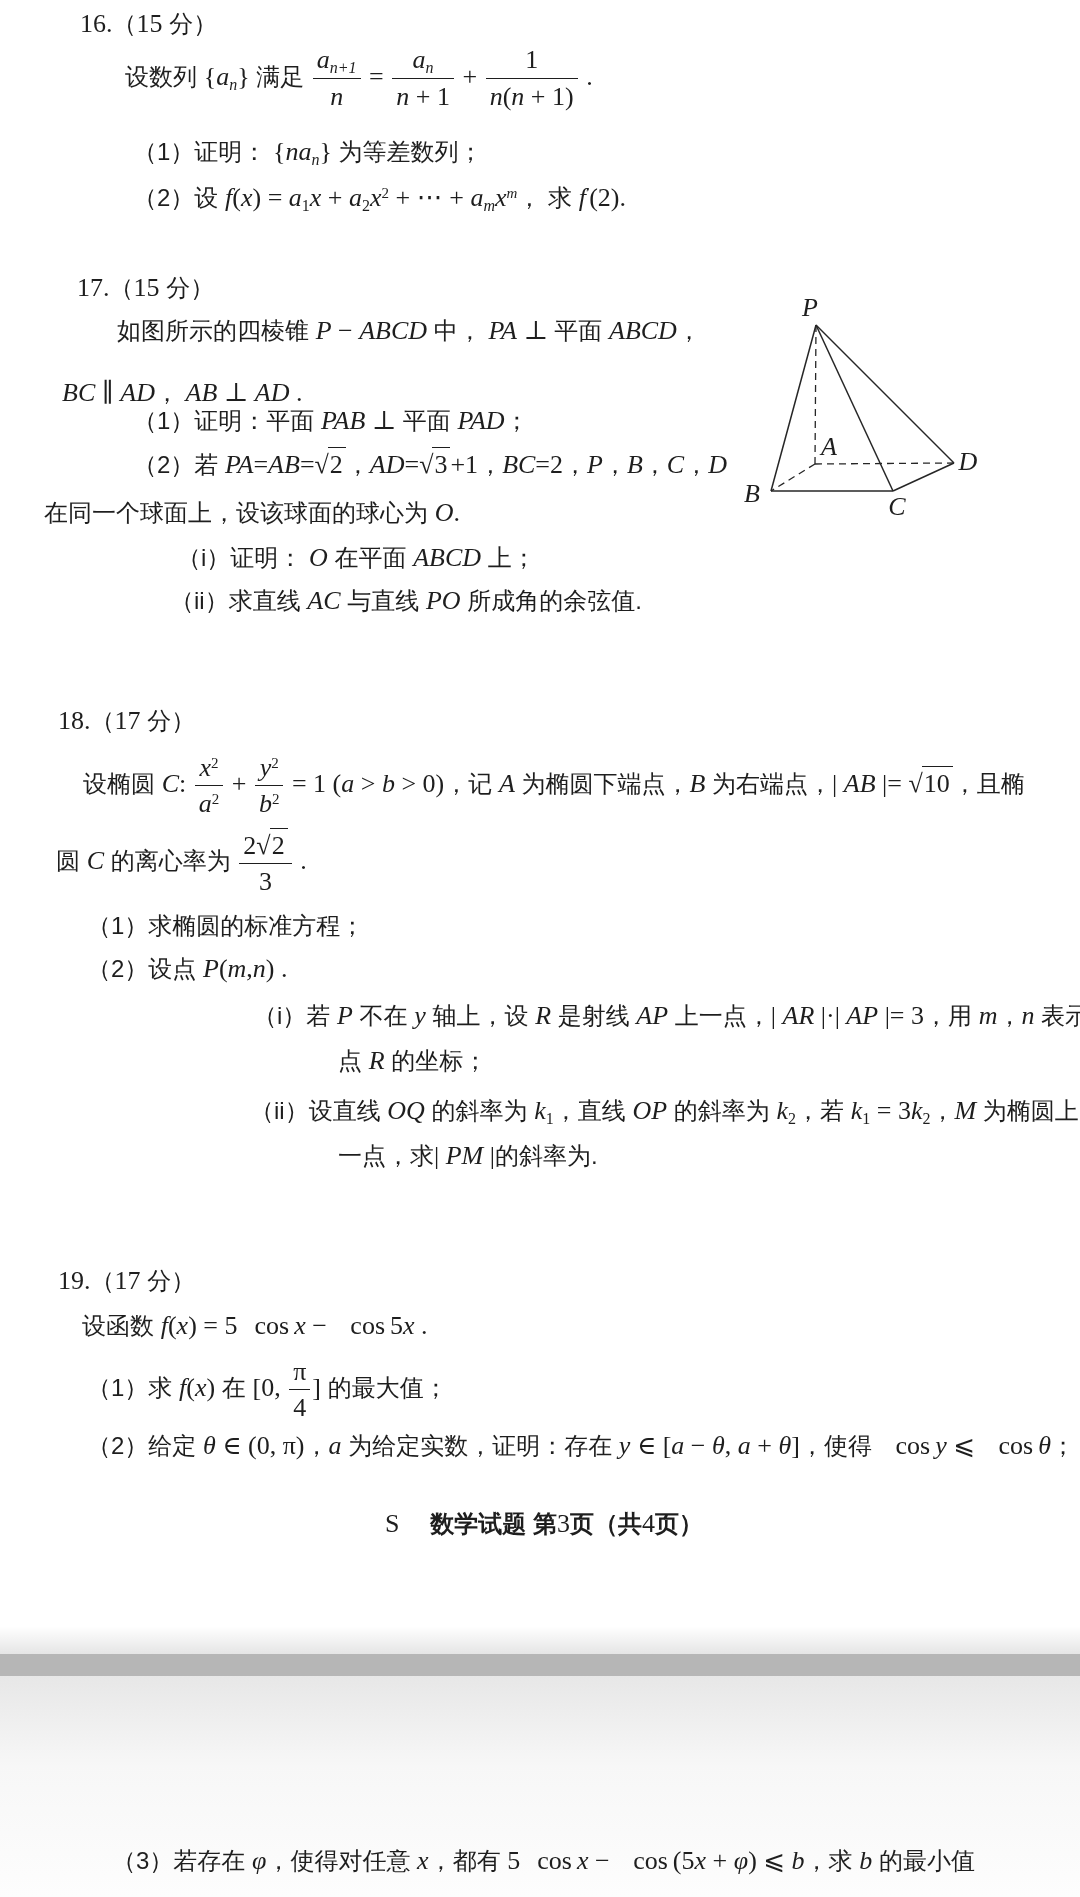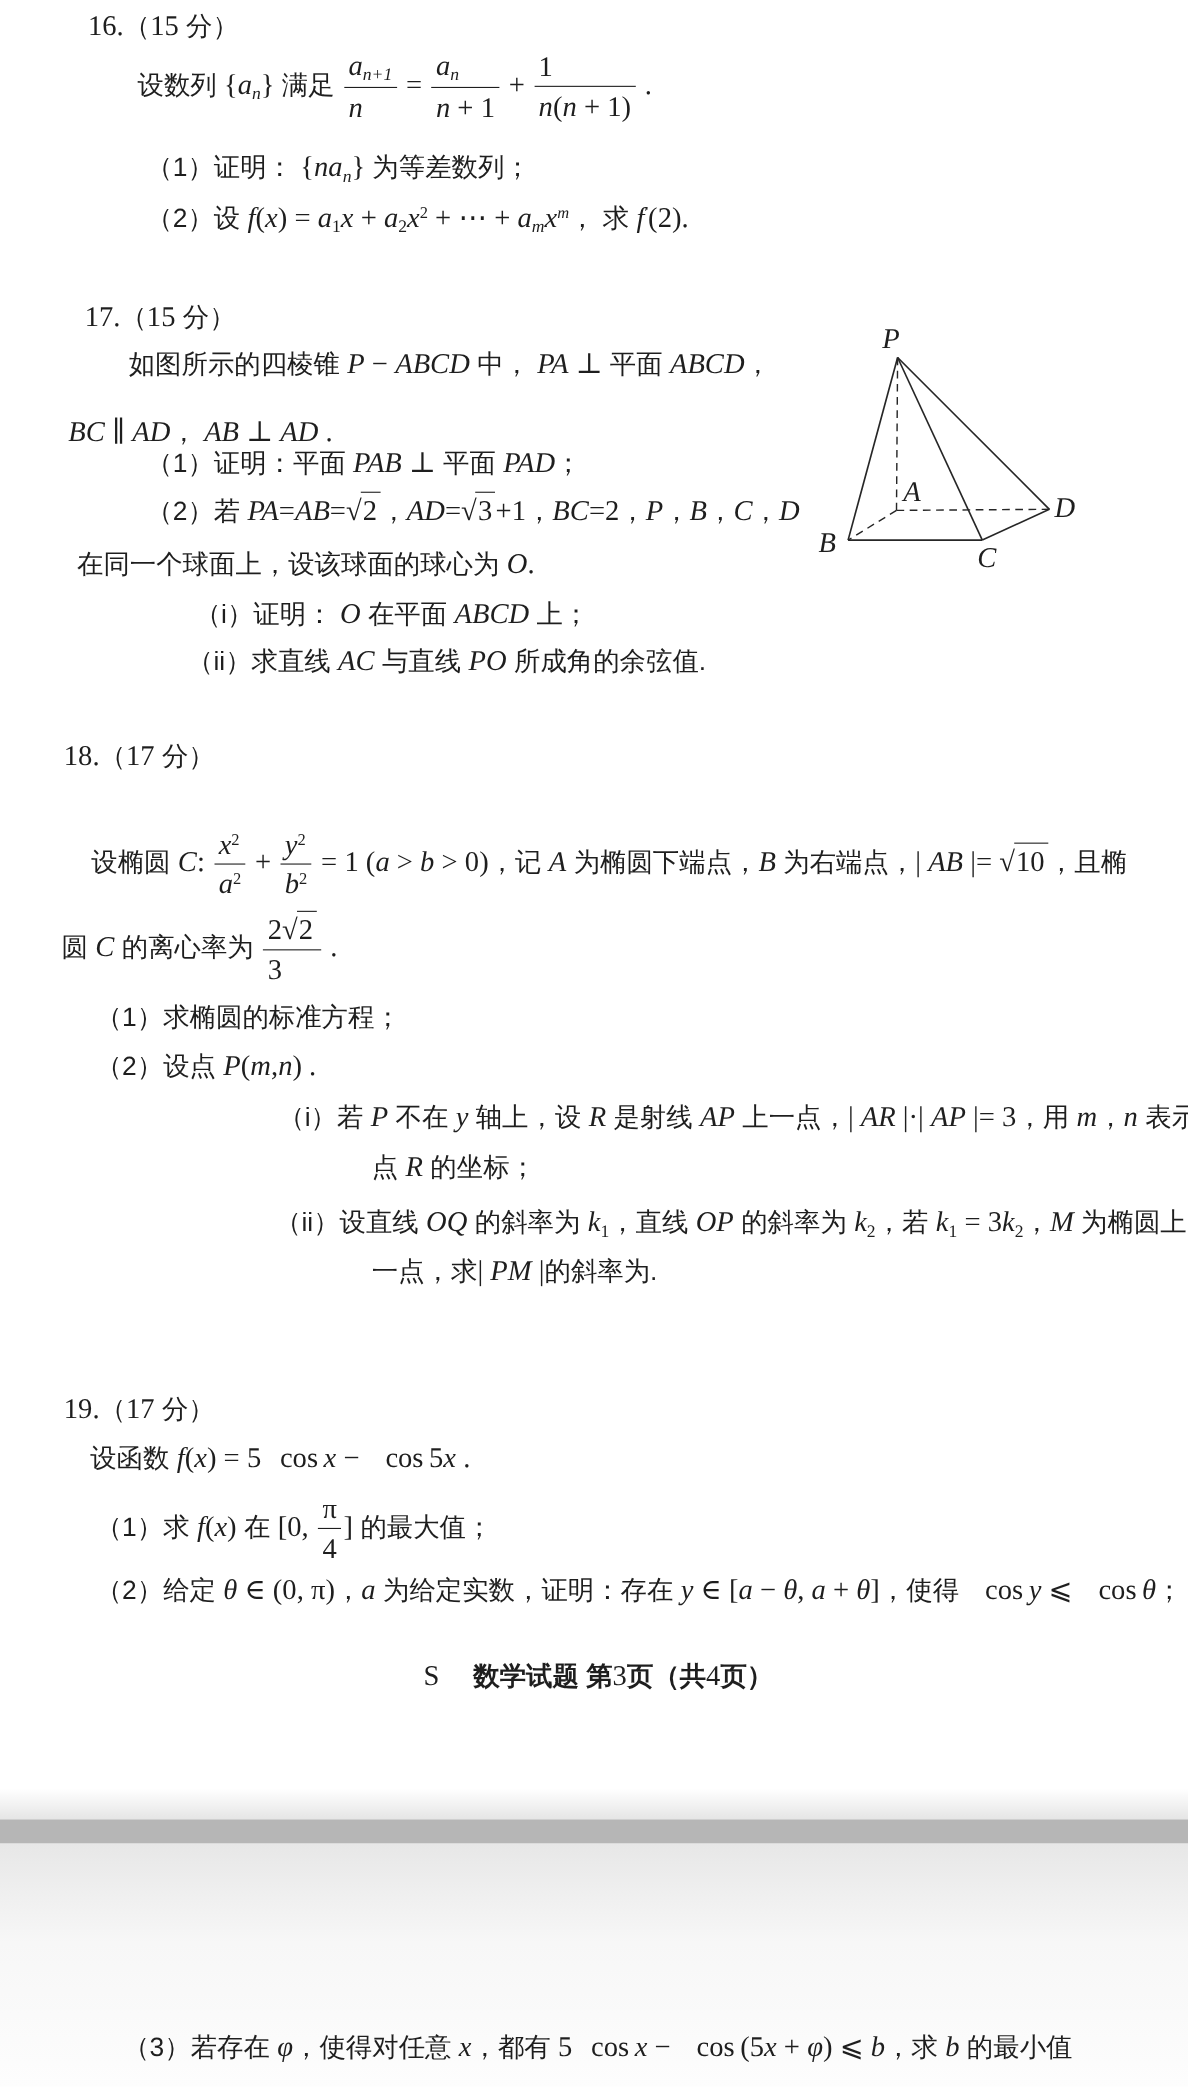--- a/index.html
+++ b/index.html
@@ -14,21 +14,21 @@
   .line{position:absolute;white-space:nowrap;color:#1e1e1e;
     font:24px/1.3 "Liberation Sans","DejaVu Sans",sans-serif;}
   .line.bold{font-weight:700;}
   .mi{font:italic 26px/1.2 "Liberation Serif","DejaVu Serif","DejaVu Sans",serif;}
   .mr{font:normal 26px/1.2 "Liberation Serif","DejaVu Serif","DejaVu Sans",serif;}
   .fn{margin-right:5px;margin-left:17px;}
   .line sub,.line sup{font:normal 16px/1 "Liberation Serif","DejaVu Serif","DejaVu Sans",serif;}
   .line sub.it,.line sup.it{font-style:italic;}
   .line sub{vertical-align:-0.32em;}
   .line sup{vertical-align:0.55em;font-size:15px;}
-  .frac{display:inline-block;vertical-align:middle;text-align:left;margin:0 2px;}
+  .frac{display:inline-block;vertical-align:middle;text-align:center;margin:0 2px;}
   .frac .num{display:block;padding:0 4px 2px;border-bottom:1.6px solid #1e1e1e;line-height:1.15;}
   .frac .den{display:block;padding:2px 4px 0;line-height:1.15;}
   .sqrt{white-space:nowrap;}
   .sqrt .rad{font:normal 26px/1 "Liberation Serif","DejaVu Serif","DejaVu Sans",serif;margin-right:-1px;}
   .sqrt .sqa{display:inline-block;border-top:1.6px solid #1e1e1e;padding:1px 3px 0 2px;line-height:1.05;}
 
   .figure-wrap{position:absolute;}
   .figure-wrap svg{display:block;}
   .fig-label{font:italic 26px "Liberation Serif","DejaVu Serif",serif;fill:#1e1e1e;}
 
@@ -46,24 +46,24 @@
   <div id="lines-root">
       <div class="line" style="top: 8px; left: 80px;"><span class="mr">16.</span><span class="zh">（</span><span class="mr">15</span><span class="zh"> 分）</span></div>
       <div class="line" style="top: 44px; left: 125px;"><span class="zh">设数列 </span><span class="mr">{</span><span class="mi">a</span><sub class="it">n</sub><span class="mr">} </span><span class="zh">满足 </span><span class="frac"><span class="num"><span class="mi">a</span><sub class="it">n+1</sub></span><span class="den"><span class="mi">n</span></span></span><span class="mr"> = </span><span class="frac"><span class="num"><span class="mi">a</span><sub class="it">n</sub></span><span class="den"><span class="mi">n</span><span class="mr"> + 1</span></span></span><span class="mr"> + </span><span class="frac"><span class="num"><span class="mr">1</span></span><span class="den"><span class="mi">n</span><span class="mr">(</span><span class="mi">n</span><span class="mr"> + 1)</span></span></span><span class="mr"> .</span></div>
       <div class="line" style="top: 136px; left: 133px;"><span class="zh">（1）证明： </span><span class="mr">{</span><span class="mi">na</span><sub class="it">n</sub><span class="mr">} </span><span class="zh">为等差数列；</span></div>
       <div class="line" style="top: 182px; left: 133px;"><span class="zh">（2）设 </span><span class="mi">f</span><span class="mr">(</span><span class="mi">x</span><span class="mr">) = </span><span class="mi">a</span><sub>1</sub><span class="mi">x</span><span class="mr"> + </span><span class="mi">a</span><sub>2</sub><span class="mi">x</span><sup>2</sup><span class="mr"> + ⋯ + </span><span class="mi">a</span><sub class="it">m</sub><span class="mi">x</span><sup class="it">m</sup><span class="zh">， 求 </span><span class="mi">f</span><sup>′</sup><span class="mr">(2).</span></div>
       <div class="line" style="top: 272px; left: 77px;"><span class="mr">17.</span><span class="zh">（</span><span class="mr">15</span><span class="zh"> 分）</span></div>
       <div class="line" style="top: 315px; left: 117px;"><span class="zh">如图所示的四棱锥 </span><span class="mi">P</span><span class="mr"> − </span><span class="mi">ABCD</span><span class="zh"> 中， </span><span class="mi">PA</span><span class="mr"> ⊥ </span><span class="zh">平面 </span><span class="mi">ABCD</span><span class="zh">，</span></div>
       <div class="line" style="top: 377px; left: 62px;"><span class="mi">BC</span><span class="mr"> ∥ </span><span class="mi">AD</span><span class="zh">， </span><span class="mi">AB</span><span class="mr"> ⊥ </span><span class="mi">AD</span><span class="mr"> .</span></div>
       <div class="line" style="top: 405px; left: 133px;"><span class="zh">（1）证明：平面 </span><span class="mi">PAB</span><span class="mr"> ⊥ </span><span class="zh">平面 </span><span class="mi">PAD</span><span class="zh">；</span></div>
       <div class="line" style="top: 447px; left: 133px;"><span class="zh">（2）若 </span><span class="mi">PA</span><span class="mr">=</span><span class="mi">AB</span><span class="mr">=</span><span class="sqrt"><span class="rad">√</span><span class="sqa"><span class="mr">2</span></span></span><span class="zh">，</span><span class="mi">AD</span><span class="mr">=</span><span class="sqrt"><span class="rad">√</span><span class="sqa"><span class="mr">3</span></span></span><span class="mr">+1</span><span class="zh">，</span><span class="mi">BC</span><span class="mr">=2</span><span class="zh">，</span><span class="mi">P</span><span class="zh">，</span><span class="mi">B</span><span class="zh">，</span><span class="mi">C</span><span class="zh">，</span><span class="mi">D</span></div>
-      <div class="line" style="top: 497px; left: 70px;"><span class="zh">在同一个球面上，设该球面的球心为 </span><span class="mi">O</span><span class="mr">.</span></div>
+      <div class="line" style="top: 497px; left: 44px;"><span class="zh">在同一个球面上，设该球面的球心为 </span><span class="mi">O</span><span class="mr">.</span></div>
       <div class="line" style="top: 542px; left: 177px;"><span class="zh">（i）证明： </span><span class="mi">O</span><span class="zh"> 在平面 </span><span class="mi">ABCD</span><span class="zh"> 上；</span></div>
       <div class="line" style="top: 585px; left: 170px;"><span class="zh">（ii）求直线 </span><span class="mi">AC</span><span class="zh"> 与直线 </span><span class="mi">PO</span><span class="zh"> 所成角的余弦值.</span></div>
-      <div class="line" style="top: 671px; left: 58px;"><span class="mr">18.</span><span class="zh">（</span><span class="mr">17</span><span class="zh"> 分）</span></div>
+      <div class="line" style="top: 705px; left: 58px;"><span class="mr">18.</span><span class="zh">（</span><span class="mr">17</span><span class="zh"> 分）</span></div>
       <div class="line" style="top: 752px; left: 83px;"><span class="zh">设椭圆 </span><span class="mi">C</span><span class="mr">: </span><span class="frac"><span class="num"><span class="mi">x</span><sup>2</sup></span><span class="den"><span class="mi">a</span><sup>2</sup></span></span><span class="mr"> + </span><span class="frac"><span class="num"><span class="mi">y</span><sup>2</sup></span><span class="den"><span class="mi">b</span><sup>2</sup></span></span><span class="mr"> = 1 (</span><span class="mi">a</span><span class="mr"> &gt; </span><span class="mi">b</span><span class="mr"> &gt; 0)</span><span class="zh">，记 </span><span class="mi">A</span><span class="zh"> 为椭圆下端点，</span><span class="mi">B</span><span class="zh"> 为右端点，</span><span class="mr">| </span><span class="mi">AB</span><span class="mr"> |= </span><span class="sqrt"><span class="rad">√</span><span class="sqa"><span class="mr">10</span></span></span><span class="zh">，且椭</span></div>
       <div class="line" style="top: 828px; left: 56px;"><span class="zh">圆 </span><span class="mi">C</span><span class="zh"> 的离心率为 </span><span class="frac"><span class="num"><span class="mr">2</span><span class="sqrt"><span class="rad">√</span><span class="sqa"><span class="mr">2</span></span></span></span><span class="den"><span class="mr">3</span></span></span><span class="mr"> .</span></div>
       <div class="line" style="top: 910px; left: 87px;"><span class="zh">（1）求椭圆的标准方程；</span></div>
       <div class="line" style="top: 953px; left: 87px;"><span class="zh">（2）设点 </span><span class="mi">P</span><span class="mr">(</span><span class="mi">m</span><span class="mr">,</span><span class="mi">n</span><span class="mr">) .</span></div>
       <div class="line" style="top: 1000px; left: 253px;"><span class="zh">（i）若 </span><span class="mi">P</span><span class="zh"> 不在 </span><span class="mi">y</span><span class="zh"> 轴上，设 </span><span class="mi">R</span><span class="zh"> 是射线 </span><span class="mi">AP</span><span class="zh"> 上一点，</span><span class="mr">| </span><span class="mi">AR</span><span class="mr"> |·| </span><span class="mi">AP</span><span class="mr"> |= 3</span><span class="zh">，用 </span><span class="mi">m</span><span class="zh">，</span><span class="mi">n</span><span class="zh"> 表示</span></div>
       <div class="line" style="top: 1045px; left: 338px;"><span class="zh">点 </span><span class="mi">R</span><span class="zh"> 的坐标；</span></div>
       <div class="line" style="top: 1095px; left: 250px;"><span class="zh">（ii）设直线 </span><span class="mi">OQ</span><span class="zh"> 的斜率为 </span><span class="mi">k</span><sub>1</sub><span class="zh">，直线 </span><span class="mi">OP</span><span class="zh"> 的斜率为 </span><span class="mi">k</span><sub>2</sub><span class="zh">，若 </span><span class="mi">k</span><sub>1</sub><span class="mr"> = 3</span><span class="mi">k</span><sub>2</sub><span class="zh">，</span><span class="mi">M</span><span class="zh"> 为椭圆上</span></div>
       <div class="line" style="top: 1140px; left: 338px;"><span class="zh">一点，求</span><span class="mr">| </span><span class="mi">PM</span><span class="mr"> |</span><span class="zh">的斜率为.</span></div>
       <div class="line" style="top: 1265px; left: 58px;"><span class="mr">19.</span><span class="zh">（</span><span class="mr">17</span><span class="zh"> 分）</span></div>
       <div class="line" style="top: 1310px; left: 82px;"><span class="zh">设函数 </span><span class="mi">f</span><span class="mr">(</span><span class="mi">x</span><span class="mr">) = 5</span><span class="mr fn">cos</span><span class="mi">x</span><span class="mr"> − </span><span class="mr fn">cos</span><span class="mr">5</span><span class="mi">x</span><span class="mr"> .</span></div>

